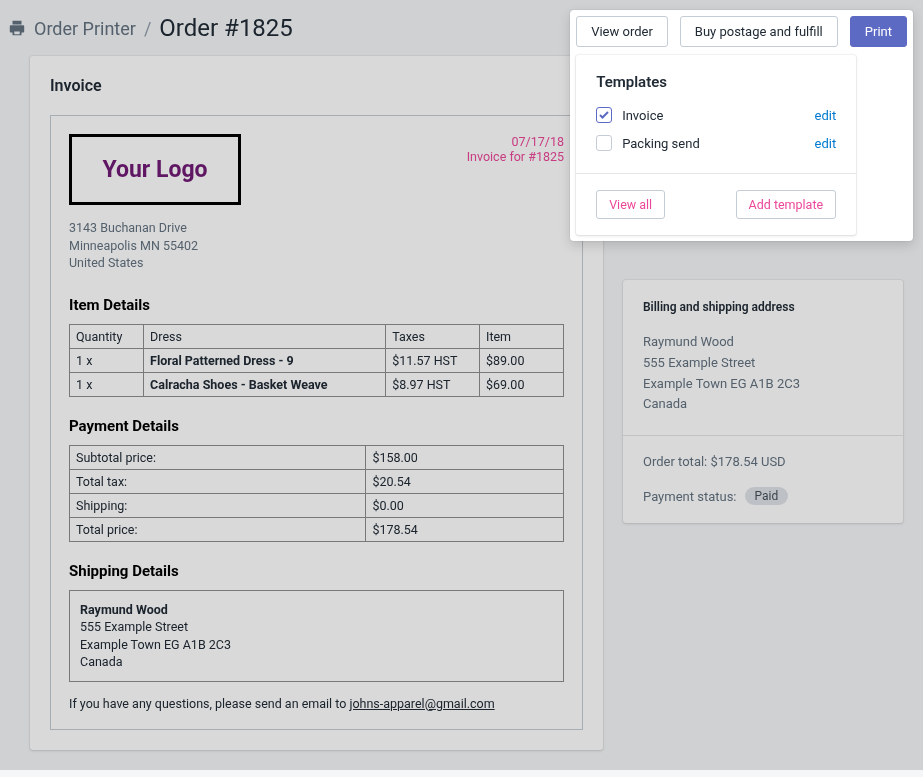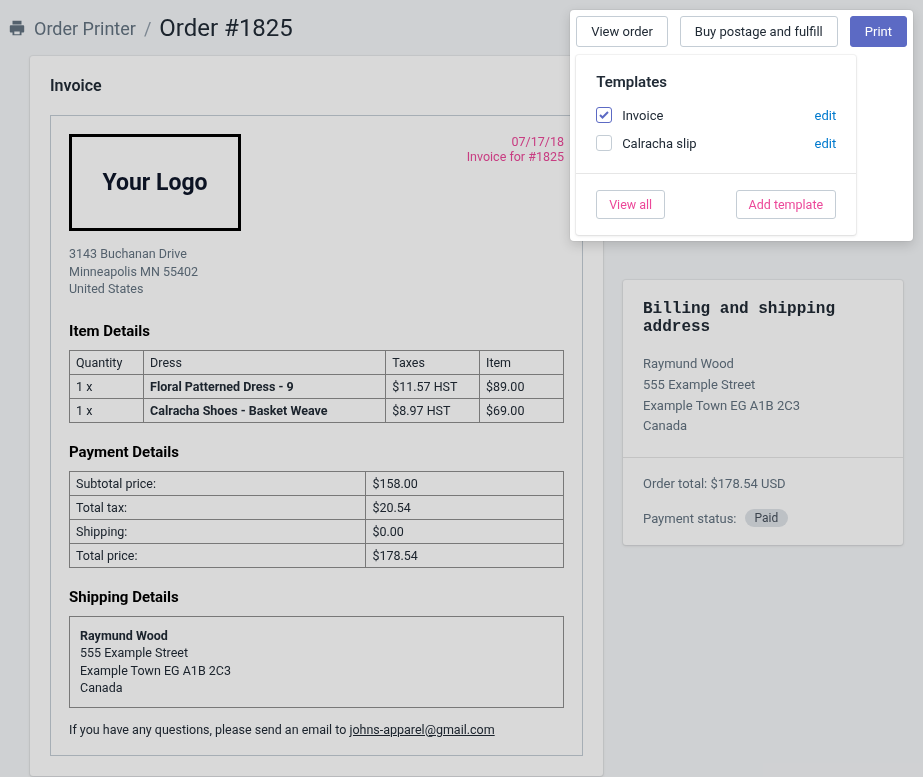--- a/index.html
+++ b/index.html
@@ -84,28 +84,28 @@
       color: #212b36;
     }
     .invoice-top {
       display: flex;
       justify-content: space-between;
       align-items: flex-start;
       margin-bottom: 6px;
     }
     .logo-box {
       width: 172px;
-      height: 97px;
+      height: 71px;
       border: 3px solid #000;
       display: flex;
       align-items: center;
       justify-content: center;
       font-size: 23px;
       font-weight: 700;
-      color: #0f172a;
+      color: #701a75;
     }
     .invoice-date-block { text-align: right; color: #ec4899; }
     .shop-address { color: #637381; margin-top: 14px; margin-bottom: 24px; line-height: 1.4; }
     .section-heading { font-weight: 700; font-size: 15px; margin-bottom: 10px; margin-top: 20px; color: #000;}
     .inv-table { width: 100%; border-collapse: collapse; margin-bottom: 6px; }
     .inv-table th, .inv-table td {
       border: 1px solid #8e8e8e;
       padding: 4px 6px;
       text-align: left;
       font-size: 12.5px;
@@ -177,21 +177,21 @@
       padding: 6px 12px;
       border: 1px solid #c4cdd5;
       border-radius: 3px;
       background: #fff;
       font-size: 12.5px;
       color: #ec4899;
       cursor: pointer;
       font-family: inherit;
     }
     .address-panel { padding: 20px; }
-    .address-panel h3 { font-size: 16px; font-weight: 600; margin-bottom: 18px; font-family: Liberation Mono, monospace; }
+    .address-panel h3 { font-size: 12px; font-weight: 600; margin-bottom: 18px; }
     .addr-lines { color: #637381; line-height: 1.6; font-size: 13px; }
     .order-summary { padding: 18px 20px; }
     .summary-row { color: #637381; font-size: 13px; margin-bottom: 18px; }
     .status-row { color: #637381; font-size: 13px; display: flex; align-items: center; gap: 8px;}
     .badge {
       background: #dfe3e8;
       color: #454f5b;
       border-radius: 10px;
       padding: 2px 10px;
       font-size: 12px;
@@ -226,21 +226,21 @@
           <div class="checkbox checked">
             <svg width="10" height="10" viewBox="0 0 10 10">
               <path d="M1 5l2.5 2.5L9 2" stroke="#5c6ac4" stroke-width="2" fill="none"></path>
             </svg>
           </div>
           <span class="template-label">Invoice</span>
           <span class="edit-link">edit</span>
         </div>
         <div class="template-row">
           <div class="checkbox"></div>
-          <span class="template-label">Calracha slip</span>
+          <span class="template-label">Packing send</span>
           <span class="edit-link">edit</span>
         </div>
       </div>
     <div class="panel-divider"></div>
     <div class="panel-footer">
       <button class="btn-sm">View all</button>
       <button class="btn-sm">Add template</button>
     </div>
   </div>
 </div>

